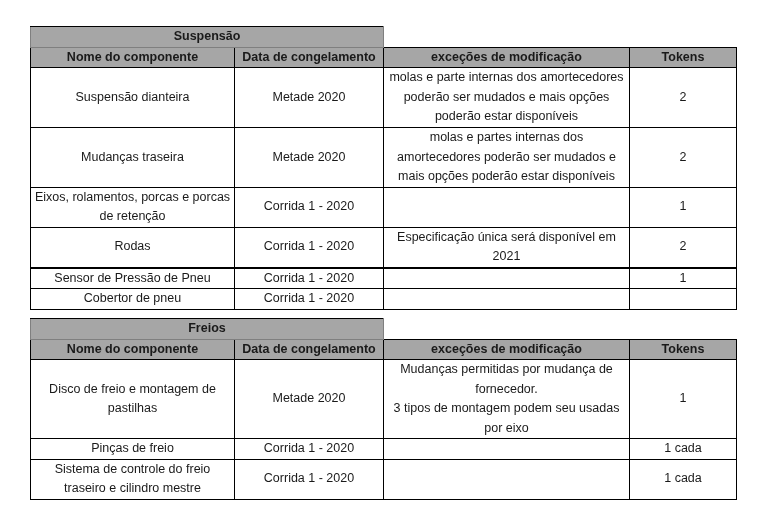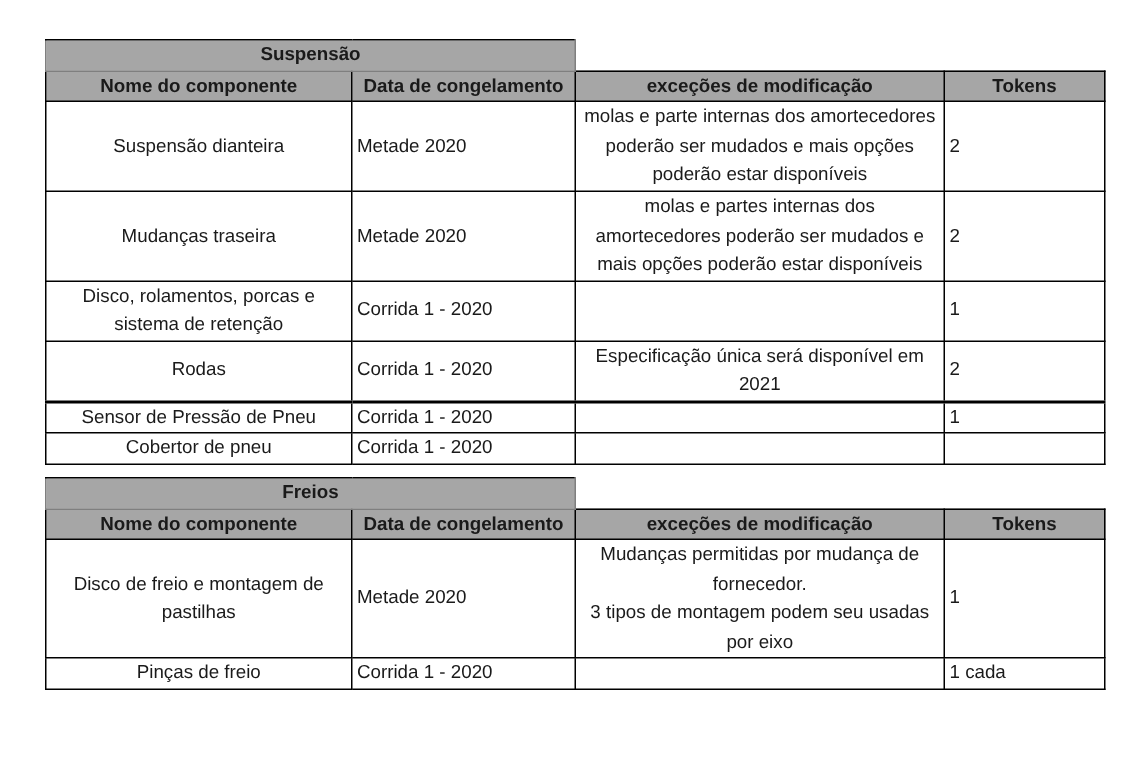--- a/index.html
+++ b/index.html
@@ -2,21 +2,21 @@
 <html><head>
 <meta charset="utf-8">
 <style>
   html, body { margin: 0; padding: 0; background: #ffffff; }
   body { width: 757px; height: 505px; position: relative; font-family: "Liberation Sans", sans-serif; font-size: 12.5px; color: #1a1a1a; overflow: hidden; }
   .tbl { position: absolute; left: 30px; border-collapse: collapse; table-layout: fixed; }
   .tbl td { border: 1px solid #000; padding: 0 3px; vertical-align: middle; line-height: 19.5px; white-space: normal; text-align: center; }
   .tbl .title-row td.title { background: #a6a6a6; font-weight: bold; border: 1px solid #7f7f7f; border-top: 1px solid #000; }
   .tbl .title-row td.blank { border: none; background: transparent; }
   .tbl .hdr td { background: #a6a6a6; font-weight: bold; text-align: center; border: 1px solid #000; margin-left: 25px; }
-  .tbl td.c { text-align: left; }
+  .tbl td.c { text-align: center; }
   .tbl tr.thick td { border-bottom: 2px solid #000; }
   .col1 { width: 204px; } .col2 { width: 149px; } .col3 { width: 246px; } .col4 { width: 107px; }
   #susp { top: 26px; }
   #freios { top: 318px; }
 </style>
 </head>
 <body>
 
 <table class="tbl" id="susp">
   <colgroup>
@@ -42,21 +42,21 @@
     <td>molas e parte internas dos amortecedores poderão ser mudados e mais opções poderão estar disponíveis</td>
     <td class="c">2</td>
   </tr>
   <tr style="height:59px">
     <td>Mudanças traseira</td>
     <td class="c">Metade 2020</td>
     <td>molas e partes internas dos amortecedores poderão ser mudados e mais opções poderão estar disponíveis</td>
     <td class="c">2</td>
   </tr>
   <tr style="height:39px">
-    <td>Disco, rolamentos, porcas e sistema de retenção</td>
+    <td>Eixos, rolamentos, porcas e porcas de retenção</td>
     <td class="c">Corrida 1 - 2020</td>
     <td></td>
     <td class="c">1</td>
   </tr>
   <tr class="thick" style="height:37px">
     <td>Rodas</td>
     <td class="c">Corrida 1 - 2020</td>
     <td>Especificação única será disponível em 2021</td>
     <td class="c">2</td>
   </tr>
@@ -101,14 +101,20 @@
       <div>3 tipos de montagem podem seu usadas por eixo</div>
     </td>
     <td class="c">1</td>
   </tr>
   <tr style="height:20px">
     <td>Pinças de freio</td>
     <td class="c">Corrida 1 - 2020</td>
     <td></td>
     <td class="c">1 cada</td>
   </tr>
+  <tr style="height:39px">
+    <td>Sistema de controle do freio traseiro e cilindro mestre</td>
+    <td class="c">Corrida 1 - 2020</td>
+    <td></td>
+    <td class="c">1 cada</td>
+  </tr>
 </tbody>
   </table>
 
 </body></html>

